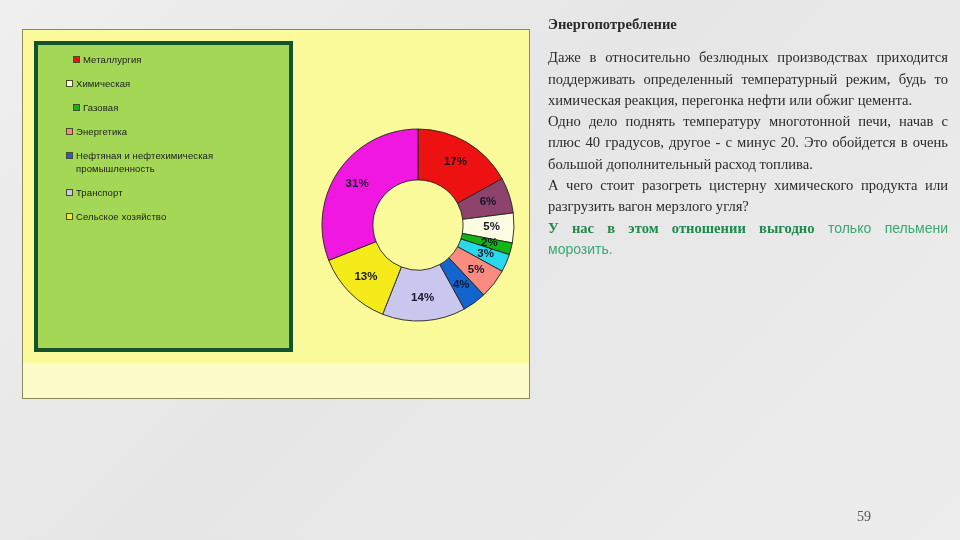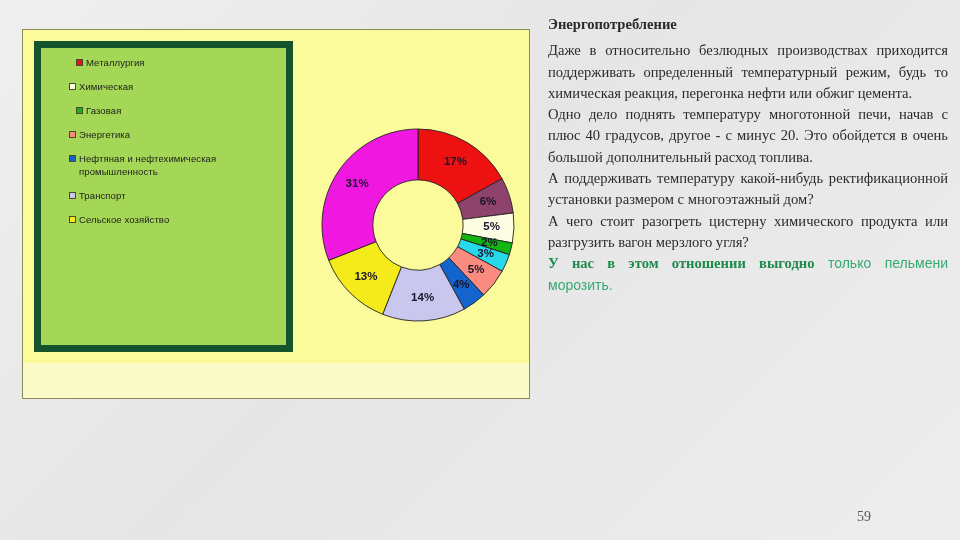--- a/index.html
+++ b/index.html
@@ -34,21 +34,21 @@
   }
 
   
   #legend-box {
     position: absolute;
     left: 11px;
     top: 11px;
     width: 259px;
     height: 311px;
     background: #a3d755;
-    border: 7px solid #14532d;
+    border: 4px solid #14532d;
     box-sizing: border-box;
     padding: 9px 6px 0 6px;
   }
   .legend-item {
     display: flex;
     align-items: flex-start;
     margin-bottom: 11.5px;
     line-height: 12px;
   }
   .legend-swatch {
@@ -100,21 +100,21 @@
     width: 400px;
     font-family: "Liberation Serif", serif;
     font-size: 14.6px;
     line-height: 21.3px;
     color: #2b2b2b;
     text-align: justify;
   }
   #article-title {
     font-weight: bold;
     text-align: left;
-    margin-bottom: 5px;
+    margin-bottom: 12px;
   }
   .body-para {
     text-align: justify;
     text-justify: inter-word;
     margin: 0;
   }
   .body-para.last-line-left {
     text-align-last: left;
   }
   #highlight-green {
@@ -204,18 +204,17 @@
           <text x="39.11628310204152" y="58.62346872284671" class="slice-label">31%</text>
         </g>
     </svg>
   </div>
 </div>
 
 <div id="text-column">
   <div id="article-title">Энергопотребление</div>
   <p class="body-para last-line-left">Даже в относительно безлюдных производствах приходится поддерживать определенный температурный режим, будь то химическая реакция, перегонка нефти или обжиг цемента.</p>
   <p class="body-para last-line-left">Одно дело поднять температуру многотонной печи, начав с плюс 40 градусов, другое - с минус 20. Это обойдется в очень большой дополнительный расход топлива.</p>
-  <p class="body-para last-line-left">А поддерживать температуру какой-нибудь ректификационной установки размером с многоэтажный дом?</p>
   <p class="body-para last-line-left">А чего стоит разогреть цистерну химического продукта или разгрузить вагон мерзлого угля?</p>
   <p class="body-para last-line-left"><span id="highlight-green">У нас в этом отношении выгодно</span><span id="highlight-green-light"> только пельмени морозить.</span></p>
 </div>
 
 <div id="page-number">59</div>
 
 </body></html>

